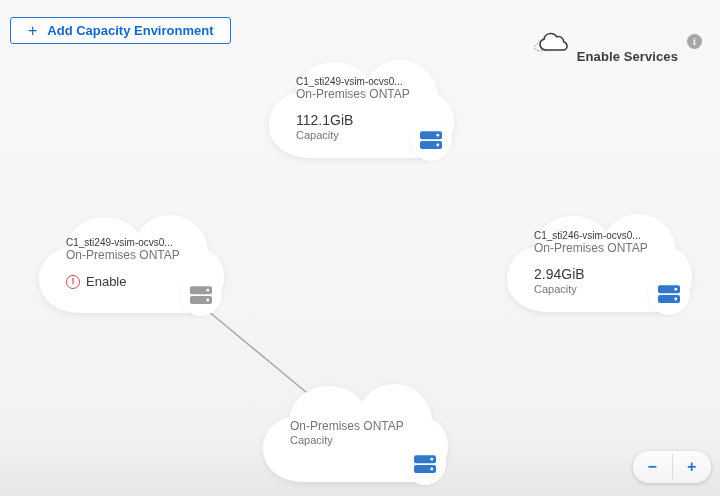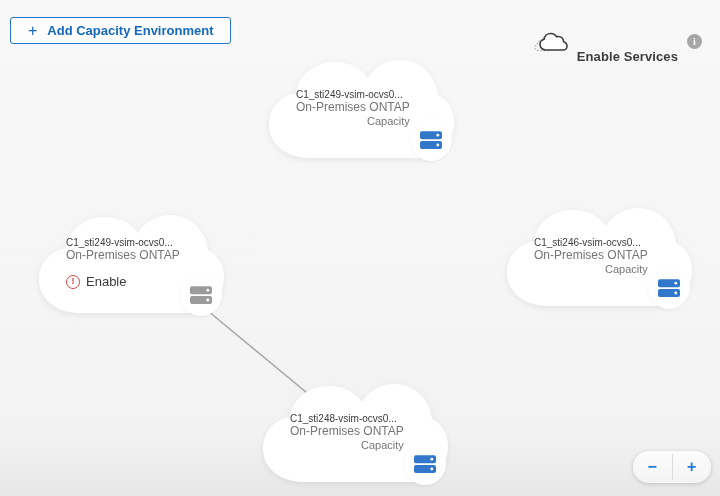--- a/index.html
+++ b/index.html
@@ -122,21 +122,20 @@
   .cap-value {
     margin-top: 11px;
     font-size: 14px;
     font-weight: 500;
     color: #3b3b3b;
   }
   .cap-label {
     margin-top: 1px;
     font-size: 11px;
     color: #757575;
-    text-align: right;
   }
   .status-row {
     margin-top: 12px;
     display: flex;
     align-items: center;
     gap: 6px;
     font-size: 13px;
     color: #3b3b3b;
   }
   .warning-glyph {
@@ -222,20 +221,21 @@
     <span class="info-badge">i</span>
   </div>
 
   <div class="node" style="left:262px; top:56px;">
     <svg class="cloud-shape" width="196" height="104" viewBox="0 0 196 104">
       <path d="M48 102 C24 102 7 88 7 69 C7 52 18 40 34 37 C36 19 53 6 73 6 C87 6 99 12 106 22 C113 11 125 4 138 4 C158 4 174 19 176 39 C186 44 192 54 192 66 C192 86 177 102 157 102 Z"></path>
     </svg>
     <div class="node-content">
       <div class="node-title">C1_sti249-vsim-ocvs0...</div>
       <div class="node-type">On-Premises ONTAP</div>
+      <div class="cap-value">112.1GiB</div>
       <div class="cap-label">Capacity</div>
     </div>
     <div class="node-badge">
       <svg width="24" height="24" viewBox="0 0 24 24">
         <rect x="1" y="3.2" width="22" height="8" rx="2" fill="#3178cb"></rect>
         <rect x="1" y="13" width="22" height="8" rx="2" fill="#3178cb"></rect>
         <circle cx="18.8" cy="7.2" r="1.4" fill="#ffffff"></circle>
         <circle cx="18.8" cy="17" r="1.4" fill="#ffffff"></circle>
       </svg>
     </div>
@@ -256,45 +256,45 @@
     <div class="node-badge">
       <svg width="24" height="24" viewBox="0 0 24 24">
         <rect x="1" y="3.2" width="22" height="8" rx="2" fill="#9b9b9b"></rect>
         <rect x="1" y="13" width="22" height="8" rx="2" fill="#9b9b9b"></rect>
         <circle cx="18.8" cy="7.2" r="1.4" fill="#ffffff"></circle>
         <circle cx="18.8" cy="17" r="1.4" fill="#ffffff"></circle>
       </svg>
     </div>
   </div>
 
-  <div class="node" style="left:500px; top:204px;">
+  <div class="node" style="left:500px; top:210px;">
     <svg class="cloud-shape" width="196" height="104" viewBox="0 0 196 104">
       <path d="M48 102 C24 102 7 88 7 69 C7 52 18 40 34 37 C36 19 53 6 73 6 C87 6 99 12 106 22 C113 11 125 4 138 4 C158 4 174 19 176 39 C186 44 192 54 192 66 C192 86 177 102 157 102 Z"></path>
     </svg>
     <div class="node-content">
       <div class="node-title">C1_sti246-vsim-ocvs0...</div>
       <div class="node-type">On-Premises ONTAP</div>
+      <div class="cap-value">2.94GiB</div>
       <div class="cap-label">Capacity</div>
     </div>
     <div class="node-badge">
       <svg width="24" height="24" viewBox="0 0 24 24">
         <rect x="1" y="3.2" width="22" height="8" rx="2" fill="#3178cb"></rect>
         <rect x="1" y="13" width="22" height="8" rx="2" fill="#3178cb"></rect>
         <circle cx="18.8" cy="7.2" r="1.4" fill="#ffffff"></circle>
         <circle cx="18.8" cy="17" r="1.4" fill="#ffffff"></circle>
       </svg>
     </div>
   </div>
 
   <div class="node" style="left:256px; top:380px;">
     <svg class="cloud-shape" width="196" height="104" viewBox="0 0 196 104">
       <path d="M48 102 C24 102 7 88 7 69 C7 52 18 40 34 37 C36 19 53 6 73 6 C87 6 99 12 106 22 C113 11 125 4 138 4 C158 4 174 19 176 39 C186 44 192 54 192 66 C192 86 177 102 157 102 Z"></path>
     </svg>
     <div class="node-content">
-      <div class="node-title">C1_sti248-vsim-ocvs0...</div>
       <div class="node-type">On-Premises ONTAP</div>
       <div class="cap-label">Capacity</div>
     </div>
     <div class="node-badge">
       <svg width="24" height="24" viewBox="0 0 24 24">
         <rect x="1" y="3.2" width="22" height="8" rx="2" fill="#3178cb"></rect>
         <rect x="1" y="13" width="22" height="8" rx="2" fill="#3178cb"></rect>
         <circle cx="18.8" cy="7.2" r="1.4" fill="#ffffff"></circle>
         <circle cx="18.8" cy="17" r="1.4" fill="#ffffff"></circle>
       </svg>

